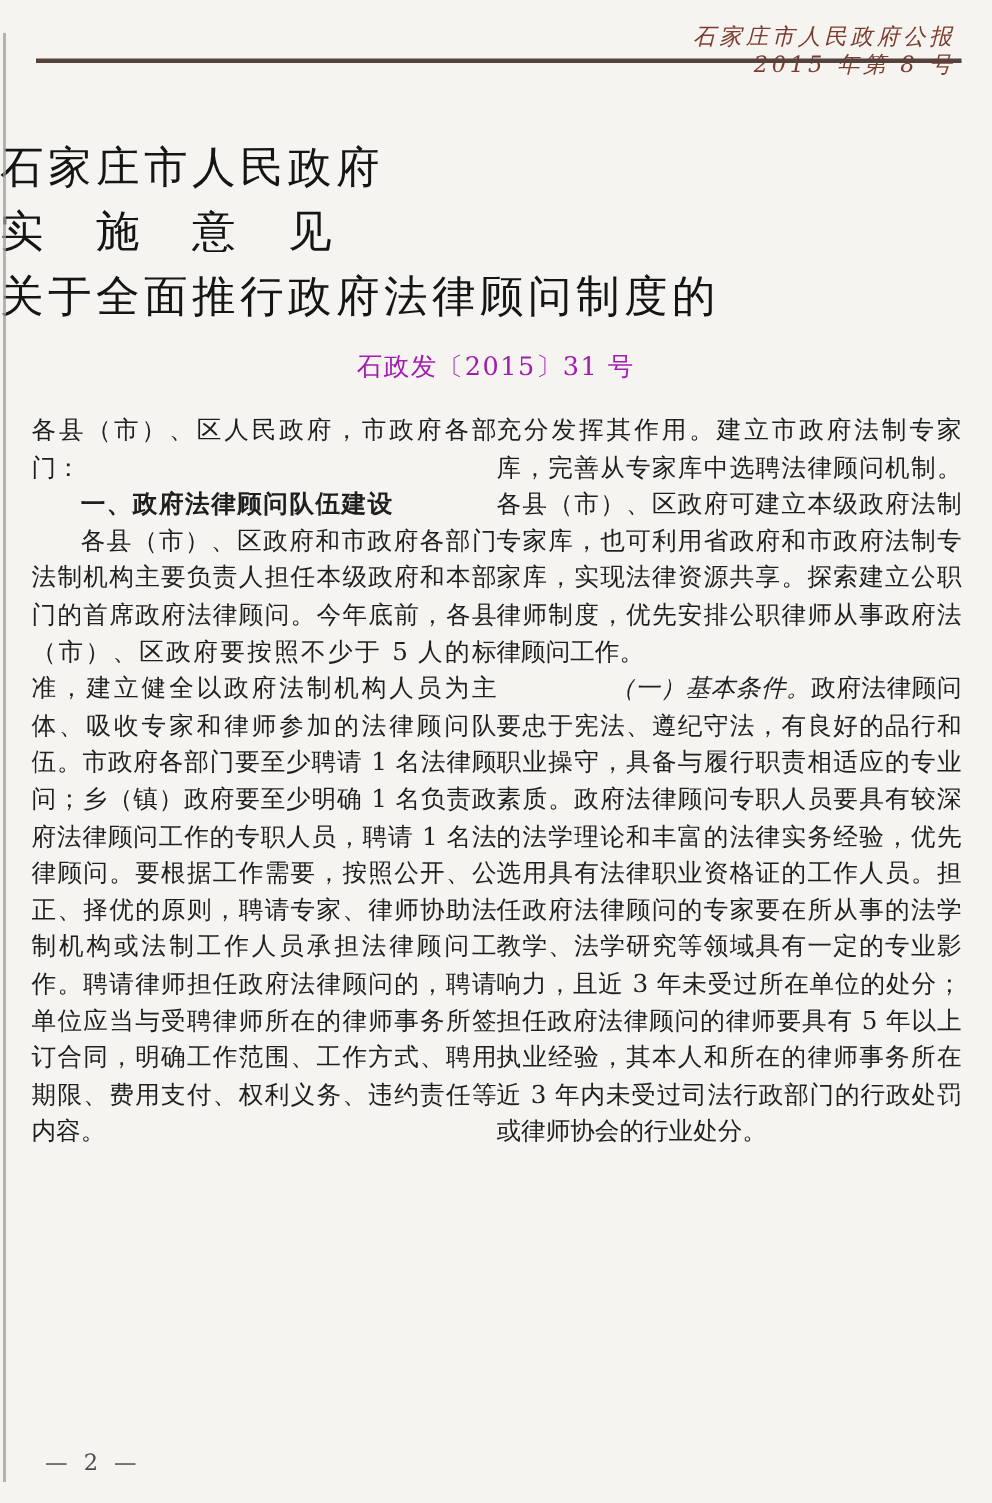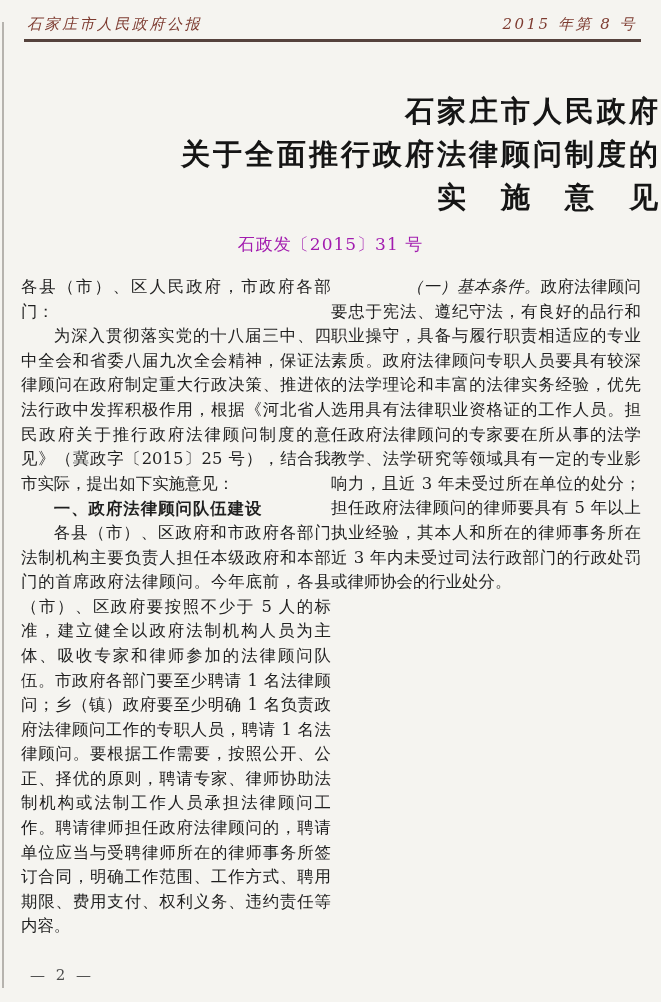--- a/index.html
+++ b/index.html
@@ -13,30 +13,30 @@
     -webkit-font-smoothing:antialiased;
   }
   .scan-edge{
     position:absolute;left:2px;top:22px;bottom:14px;width:2px;
     background:#a09d98;opacity:.75;
   }
   .header{
     position:absolute;top:15px;left:27px;right:24px;
     display:flex;justify-content:space-between;align-items:flex-end;
     font-size:15px;color:#7d3b30;
-    font-style:italic;letter-spacing:2.5px;
+    font-style:italic;letter-spacing:2.5px;flex-direction:column;
   }
   .rule{
     position:absolute;top:39px;left:24px;right:20px;height:2.5px;
     background:#55423d;
   }
   .title-block{
     padding-top:90px;
-    text-align:right;
-    font-weight:bold;
+    text-align:left;
+    font-weight:normal;
     font-size:29px;
     line-height:43px;
     letter-spacing:3px;
     color:#151515;
   }
   .title-line{white-space:nowrap;}
   .doc-number{
     text-align:center;
     margin-top:14px;
     font-size:17px;
@@ -79,31 +79,31 @@
 <div class="scan-edge"></div>
 
 <div class="header">
   <span>石家庄市人民政府公报</span>
   <span>2015 年第 8 号</span>
 </div>
 <div class="rule"></div>
 
 <div class="title-block">
   <div class="title-line">石家庄市人民政府</div>
+  <div class="title-line">实　施　意　见</div>
   <div class="title-line">关于全面推行政府法律顾问制度的</div>
-  <div class="title-line">实　施　意　见</div>
 </div>
 
 <div class="doc-number">石政发〔2015〕31 号</div>
 
 <div class="body-cols">
   <div class="col col-left">
     <p>各县（市）、区人民政府，市政府各部门：</p>
-    <p class="p-indent">为深入贯彻落实党的十八届三中、四中全会和省委八届九次全会精神，保证法律顾问在政府制定重大行政决策、推进依法行政中发挥积极作用，根据《河北省人民政府关于推行政府法律顾问制度的意见》（冀政字〔2015〕25 号），结合我市实际，提出如下实施意见：</p>
     <p class="heading">一、政府法律顾问队伍建设</p>
     <p class="p-indent">各县（市）、区政府和市政府各部门法制机构主要负责人担任本级政府和本部门的首席政府法律顾问。今年底前，各县（市）、区政府要按照不少于 5 人的标准，建立健全以政府法制机构人员为主体、吸收专家和律师参加的法律顾问队伍。市政府各部门要至少聘请 1 名法律顾问；乡（镇）政府要至少明确 1 名负责政府法律顾问工作的专职人员，聘请 1 名法律顾问。要根据工作需要，按照公开、公正、择优的原则，聘请专家、律师协助法制机构或法制工作人员承担法律顾问工作。聘请律师担任政府法律顾问的，聘请单位应当与受聘律师所在的律师事务所签订合同，明确工作范围、工作方式、聘用期限、费用支付、权利义务、违约责任等内容。</p>
   </div>
   <div class="col col-right">
+    <p>充分发挥其作用。建立市政府法制专家库，完善从专家库中选聘法律顾问机制。各县（市）、区政府可建立本级政府法制专家库，也可利用省政府和市政府法制专家库，实现法律资源共享。探索建立公职律师制度，优先安排公职律师从事政府法律顾问工作。</p>
     <p class="p-indent"><span class="kai">（一）基本条件。</span><span>政府法律顾问要忠于宪法、遵纪守法，有良好的品行和职业操守，具备与履行职责相适应的专业素质。政府法律顾问专职人员要具有较深的法学理论和丰富的法律实务经验，优先选用具有法律职业资格证的工作人员。担任政府法律顾问的专家要在所从事的法学教学、法学研究等领域具有一定的专业影响力，且近 3 年未受过所在单位的处分；担任政府法律顾问的律师要具有 5 年以上执业经验，其本人和所在的律师事务所在近 3 年内未受过司法行政部门的行政处罚或律师协会的行业处分。</span></p>
   </div>
 </div>
 
 <div class="footer">— 2 —</div>
 
 </body></html>

